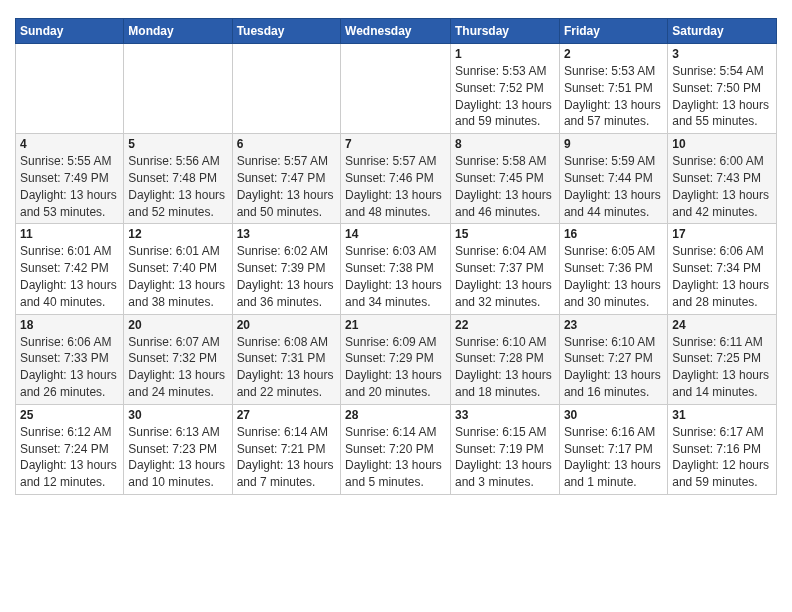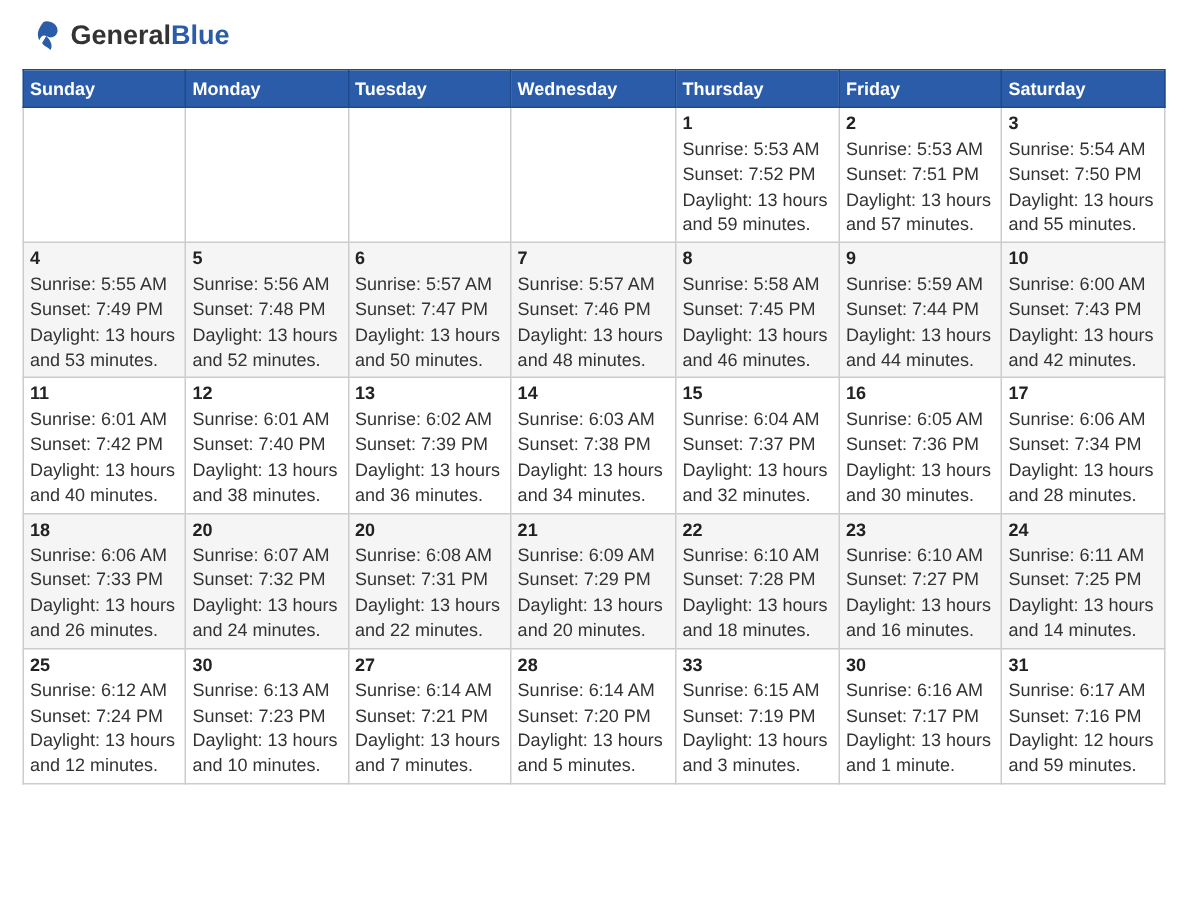--- a/index.html
+++ b/index.html
@@ -93,32 +93,20 @@
       background-color: #f5f5f5;
     }
     .empty-cell {
       background-color: inherit !important;
     }
   </style>
 </head>
 <body>
 
 <div class="header">
-  <div class="logo">
-    <svg class="logo-bird" viewBox="0 0 30 30">
-      <path d="M15 5 C18 3, 26 6, 25 12 C24 16, 20 17, 17 15 C15 14, 13 15, 12 18 C10 14, 11 10, 15 5Z" fill="#2a5caa"></path>
-      <path d="M17 15 C20 18, 22 22, 20 25 C18 23, 15 22, 14 20Z" fill="#2a5caa"></path>
-    </svg>
-    <div>
-      <div style="display:flex; gap:0;">
-        <span class="logo-text-general">General</span>
-          <span class="logo-text-blue">Blue</span>
-      </div>
-    </div>
-  </div>
 </div>
 
 <table>
   <thead>
     <tr>
     <th>Sunday</th>
         <th>Monday</th>
         <th>Tuesday</th>
         <th>Wednesday</th>
         <th>Thursday</th>

